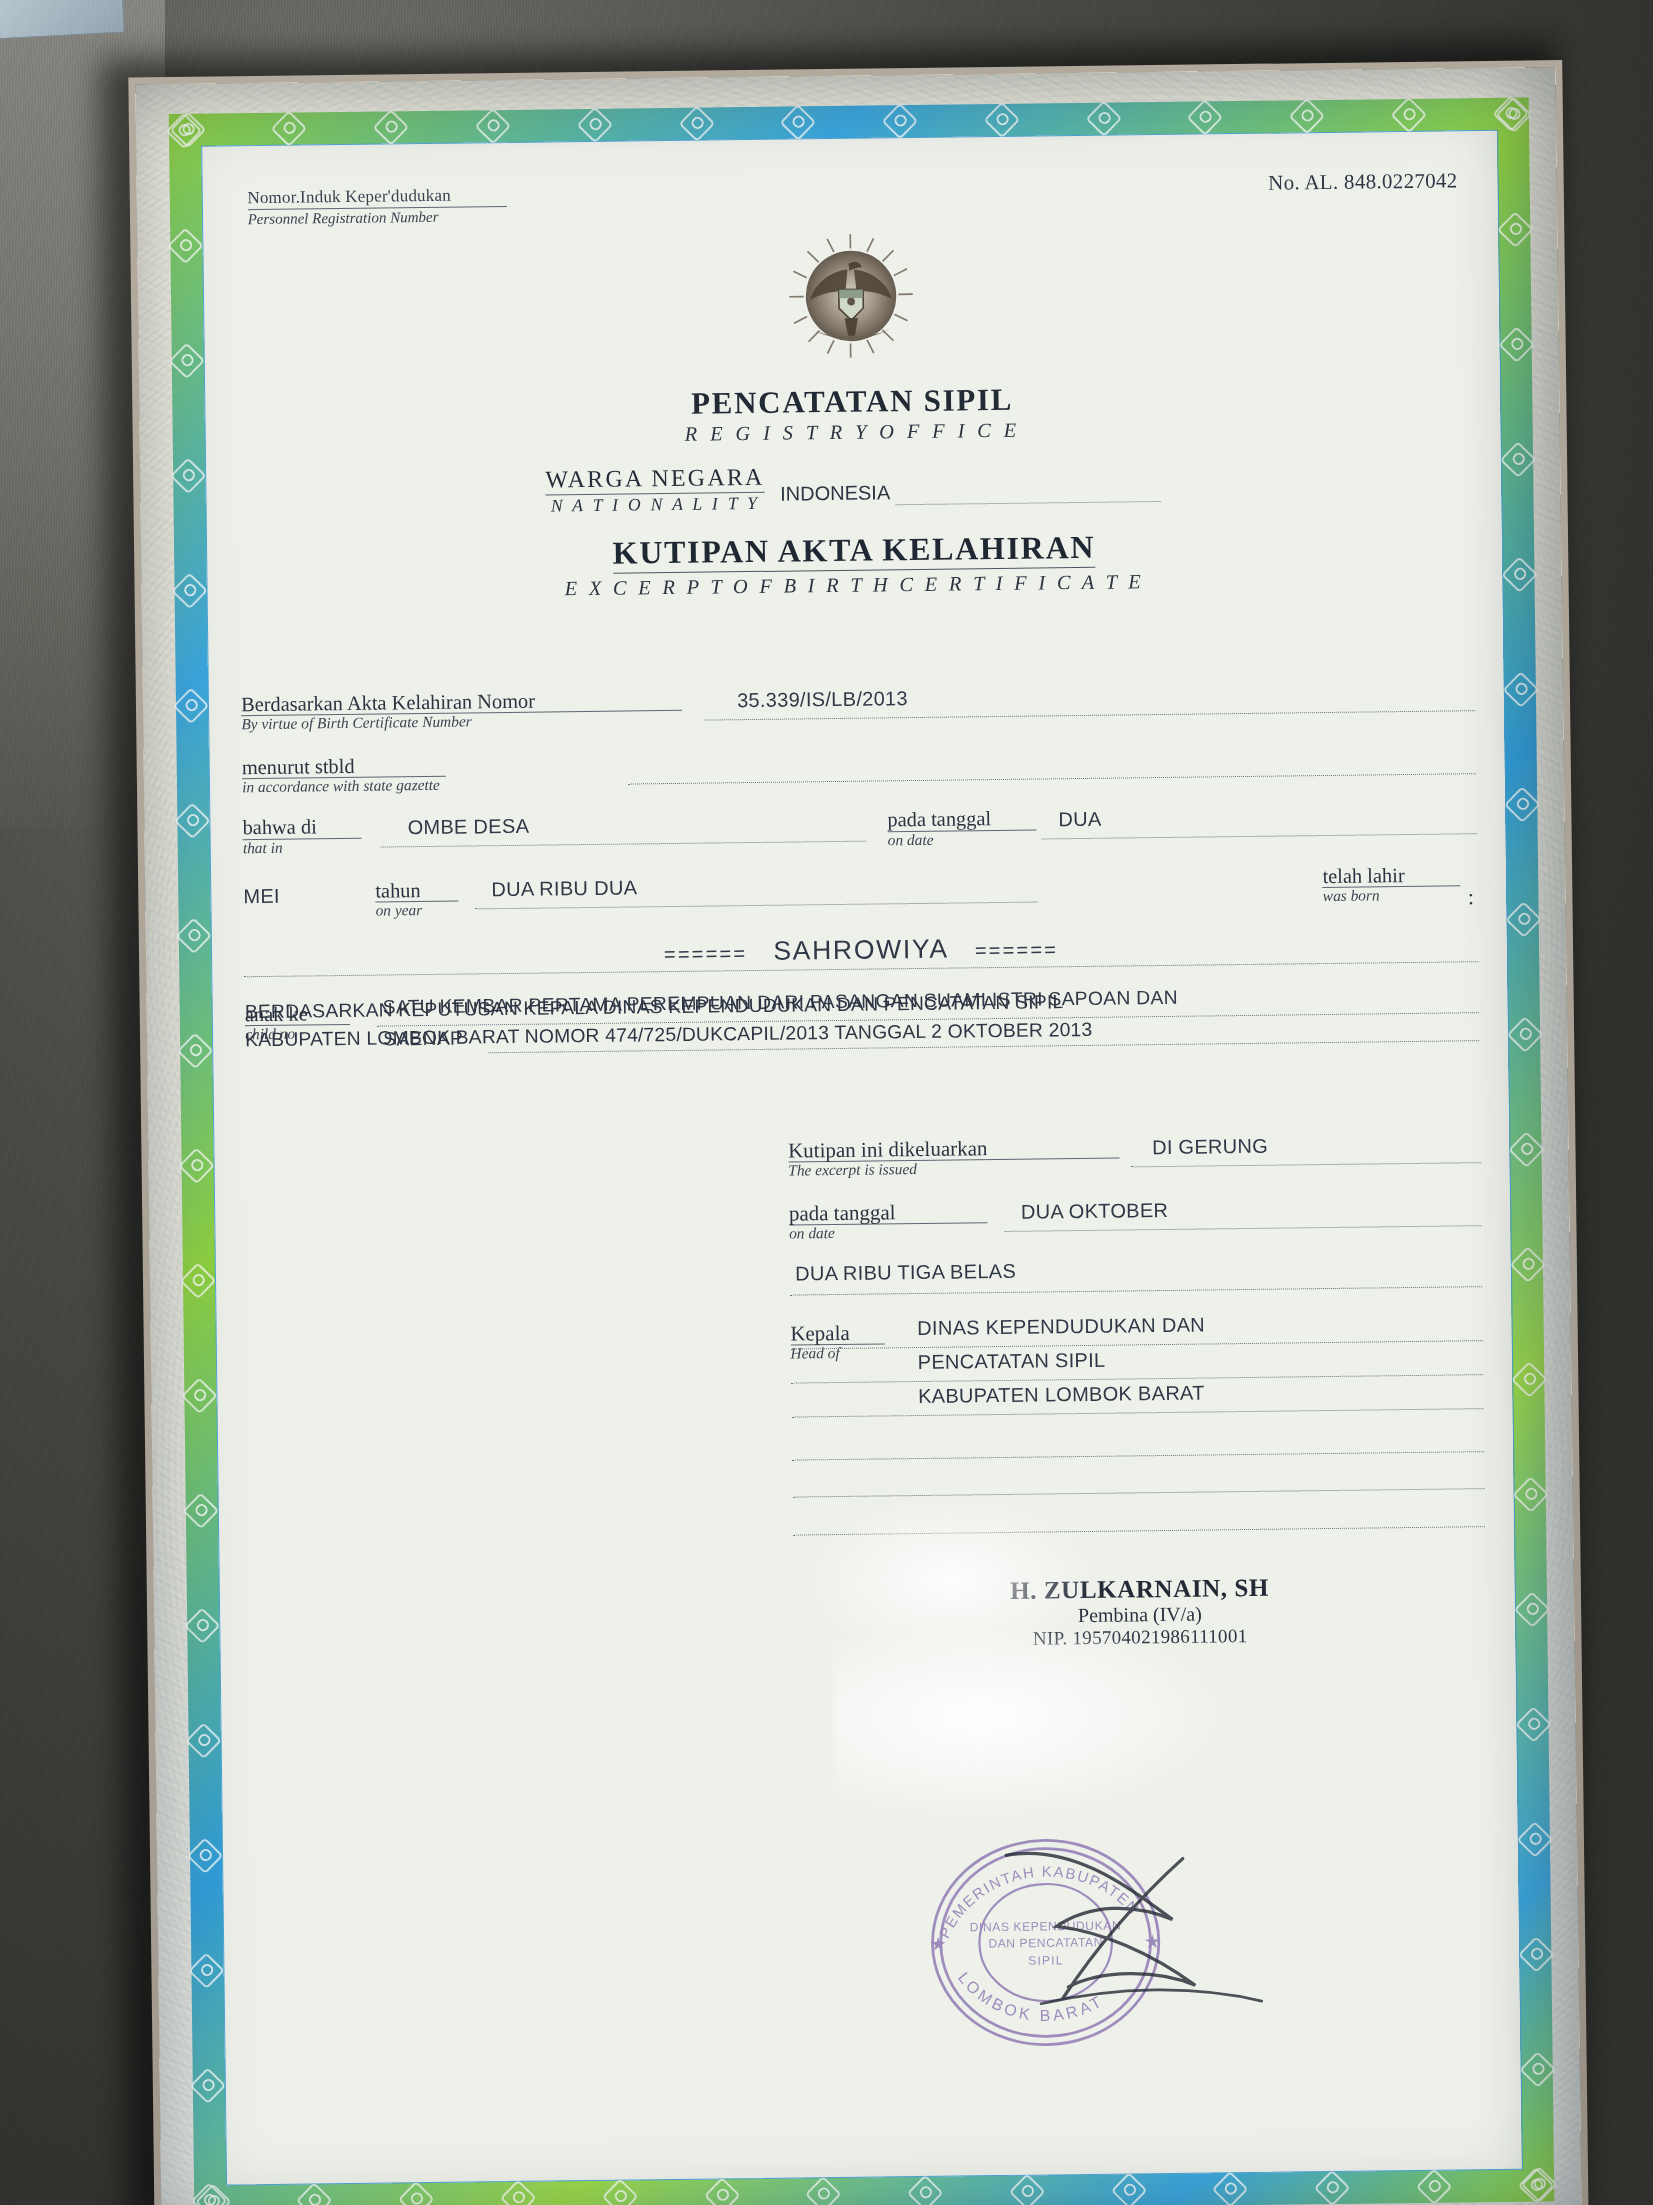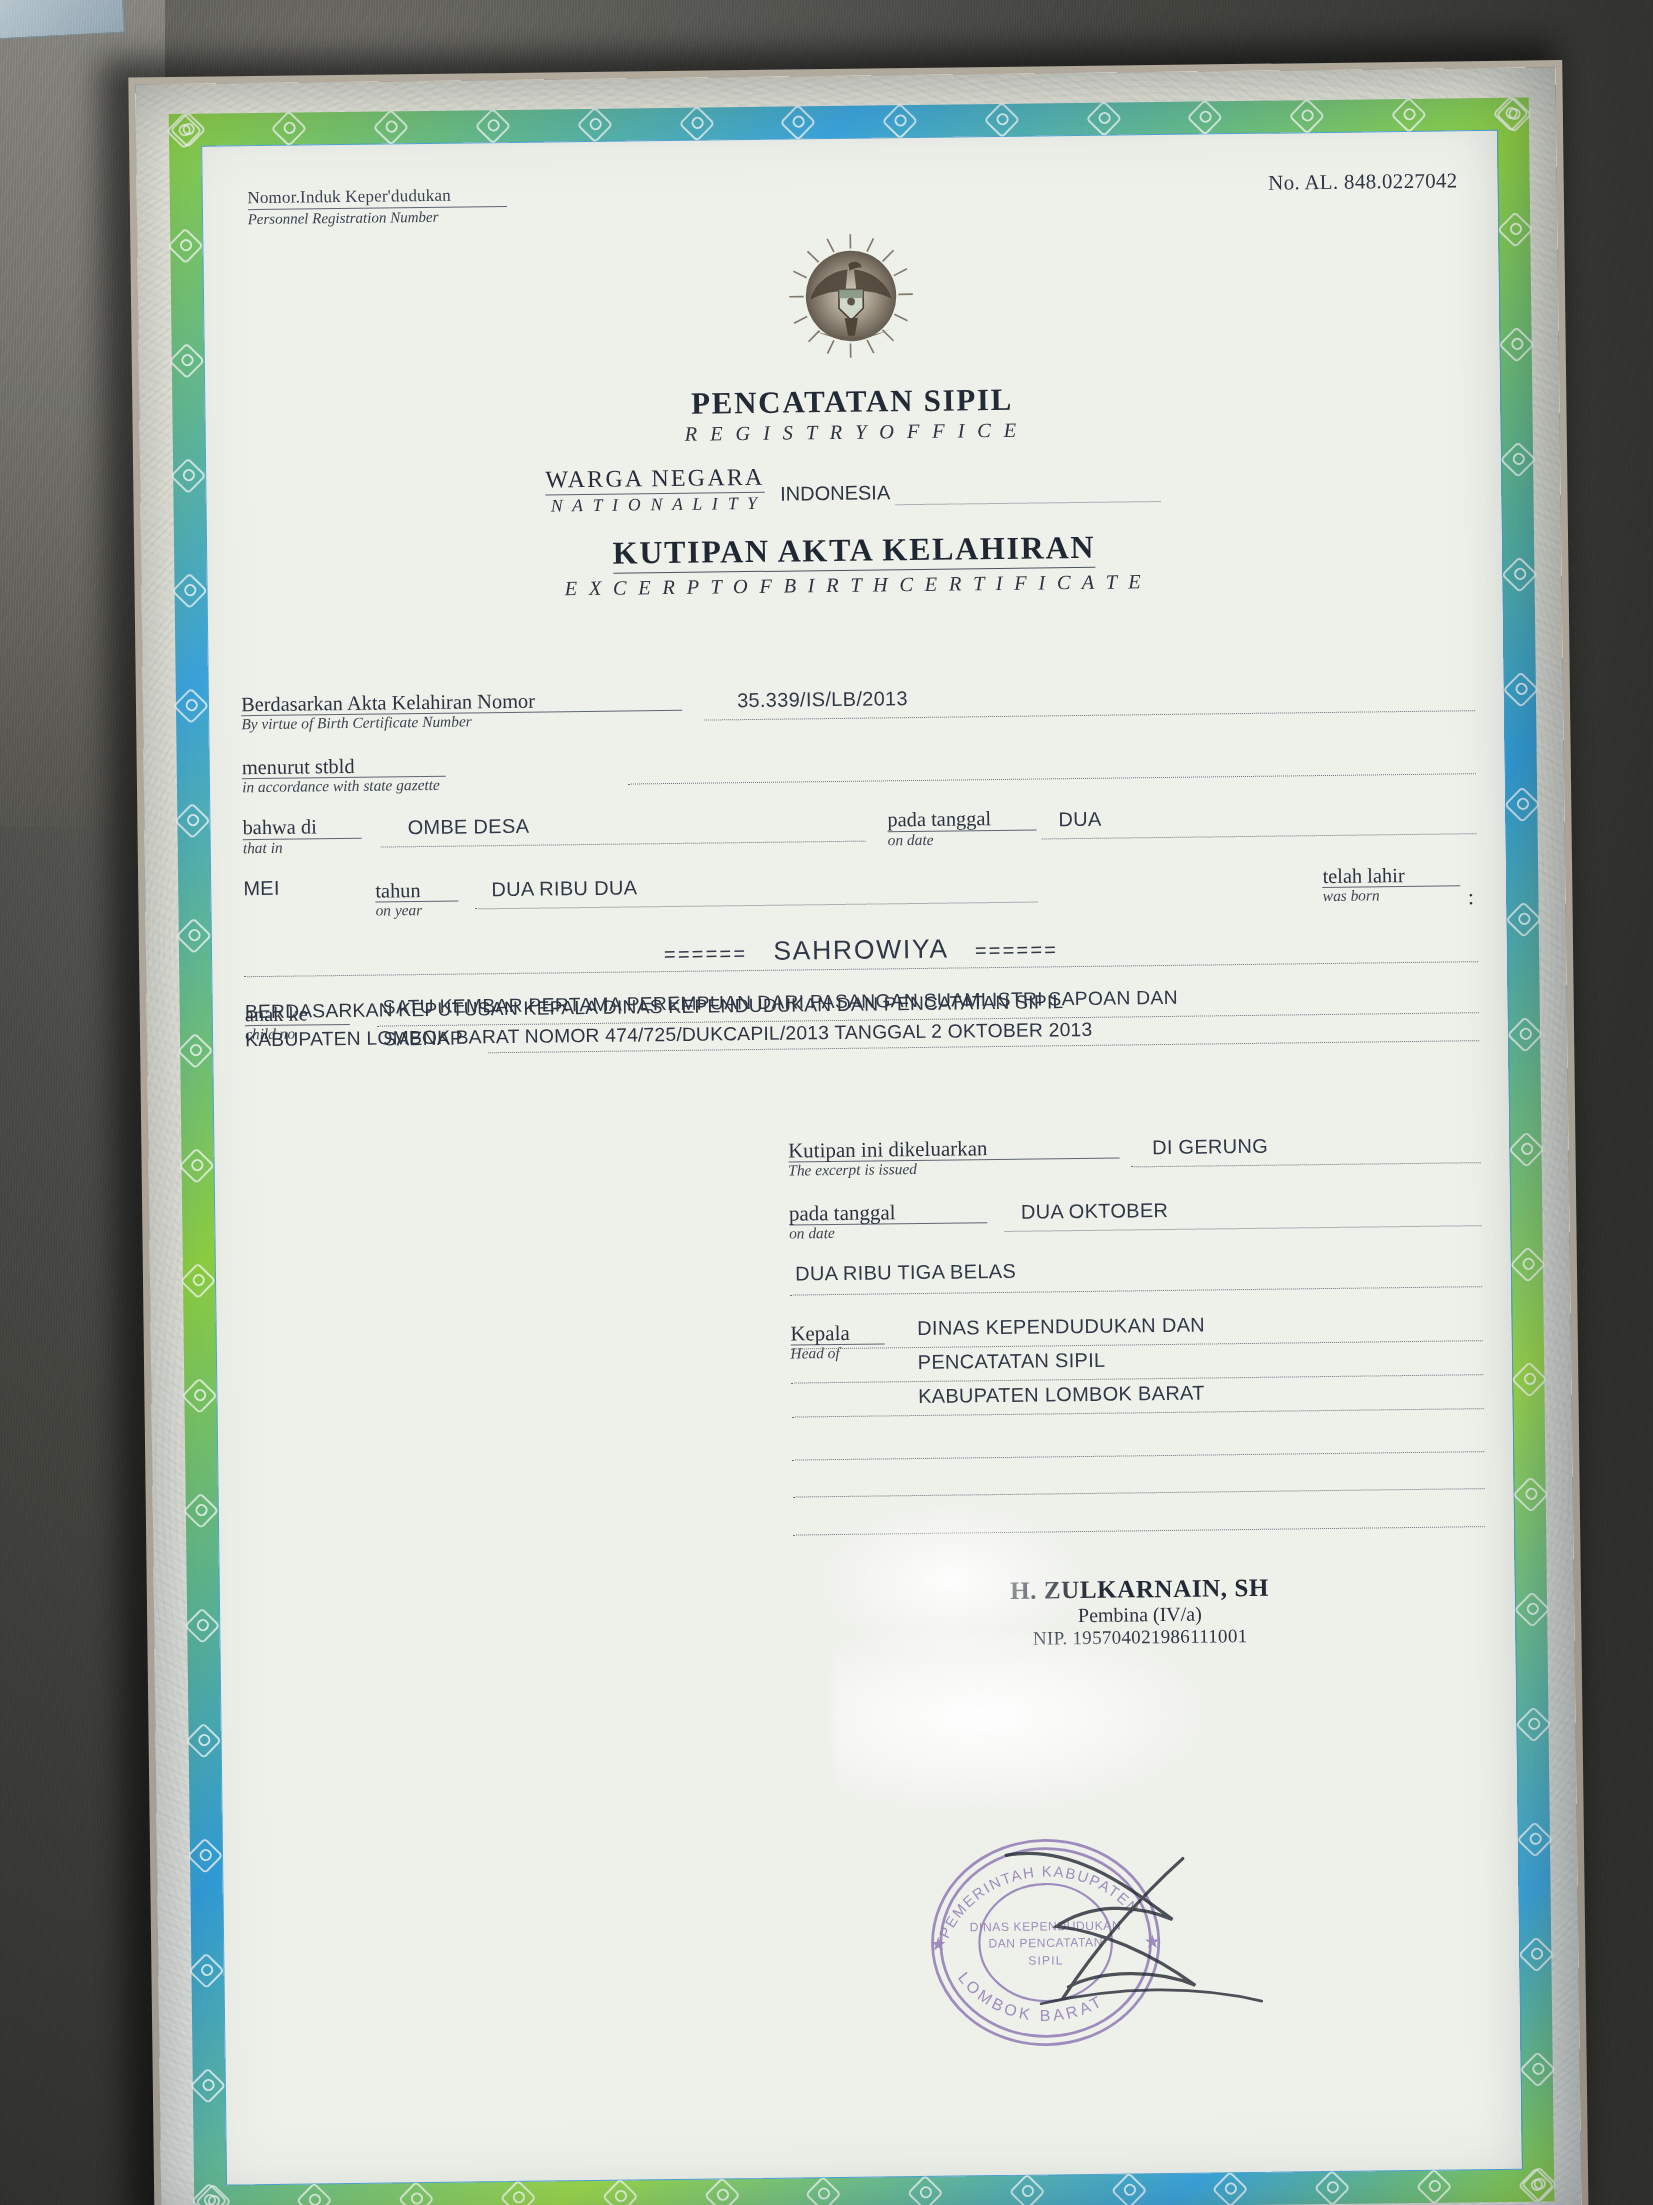--- a/index.html
+++ b/index.html
@@ -579,21 +579,21 @@
             <div class="abs pair" style="left:645px; top:0;">
               <div class="id">pada tanggal</div>
               <div class="solidline" style="width:149px;"></div>
               <div class="en">on date</div>
             </div>
             <div class="abs fill" style="left:816px; top:1.1px;">DUA</div>
             <div class="abs dotline" style="left:799px; right:0; top:31px;"></div>
           </div>
 
           <div class="row" style="height:61px;">
-            <div class="abs fill" style="left:0; top:0;text-align:right;">MEI</div>
+            <div class="abs fill" style="left:0; top:8px;text-align:right;">MEI</div>
             <div class="abs pair" style="left:132px; top:4.4px;">
               <div class="id">tahun</div>
               <div class="solidline" style="width:83px;"></div>
               <div class="en">on year</div>
             </div>
             <div class="abs fill" style="left:248px; top:3.3px;">DUA RIBU DUA</div>
             <div class="abs dotline" style="left:232px; width:562px; top:34px;"></div>
 
             <div class="abs pair" style="right:16.5px; top:1.1px; text-align:left;">
               <div class="id">telah lahir</div>

